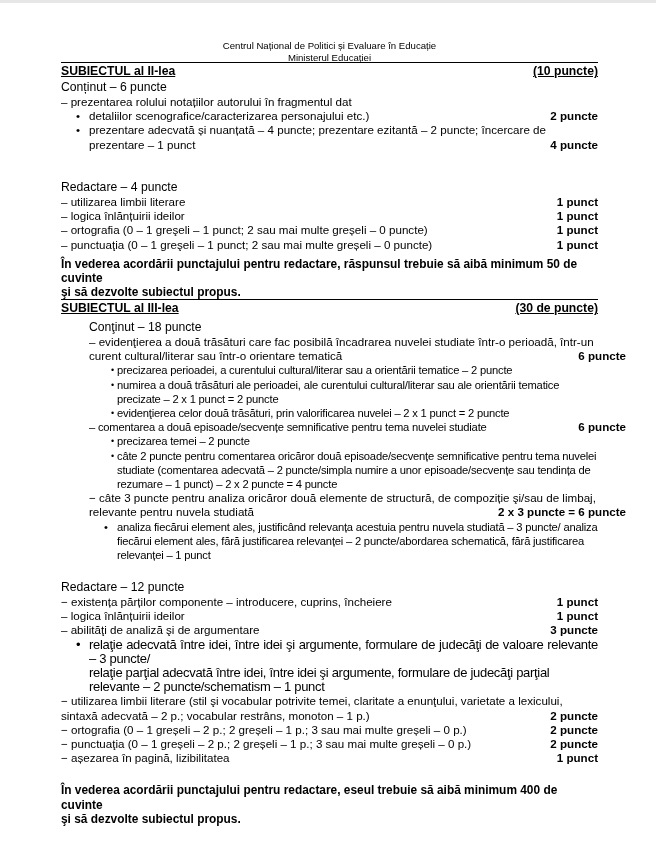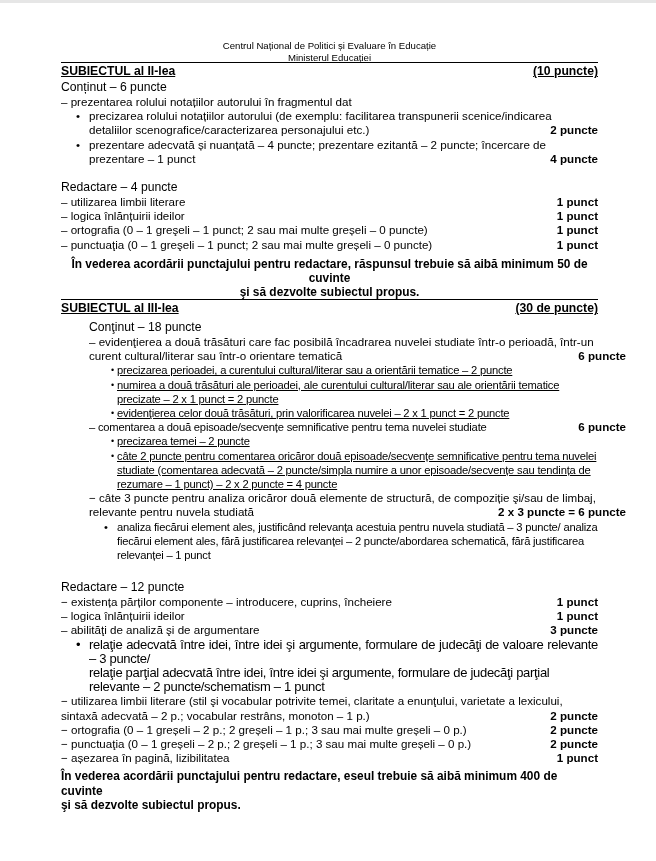--- a/index.html
+++ b/index.html
@@ -11,21 +11,21 @@
   .subj { position: absolute; left: 0; width: 537px; font-weight: bold; font-size: 12.2px;
           border-top: 1.5px solid #000; padding-top: 1px; display: flex; justify-content: space-between; }
   .subj span { text-decoration: underline; }
   .blk { position: absolute; left: 0; width: 537px; }
   .h { font-weight: normal; font-size: 12.2px; line-height: 15px; }
   .row { display: flex; justify-content: space-between; }
   .row .pts { font-weight: bold; white-space: nowrap; padding-left: 8px; }
   .just { text-align: justify; }
   .bul { position: relative; padding-left: 28px; }
   .bul::before { content: "•"; position: absolute; left: 15px; }
-  .bul2 { position: relative; padding-left: 28px; text-decoration: underline; }
+  .bul2 { position: relative; padding-left: 28px; }
   .bul2::before { content: "•"; position: absolute; left: 22px; font-size: 9px; }
   .cond { font-size: 11.2px; letter-spacing: -0.2px; }
   .bold { font-weight: bold; }
 </style>
 </head>
 <body>
 
 <div class="topbar"></div>
 
 <div class="page">
@@ -37,21 +37,20 @@
 
   <div class="subj" style="top:62px;">
     <span>SUBIECTUL al II-lea</span>
     <span>(10 puncte)</span>
   </div>
 
   <div class="blk" style="top:80px;">
     <div class="h">Conținut – 6 puncte</div>
     <div>–  prezentarea rolului notațiilor autorului în fragmentul dat</div>
     <div class="bul just">
-      <div>precizarea rolului notațiilor autorului (de exemplu: facilitarea transpunerii scenice/indicarea</div>
       <div class="row">
           <span>detaliilor scenografice/caracterizarea personajului etc.)</span>
           <span class="pts">2 puncte</span>
         </div>
     </div>
     <div class="bul just">
       <div>prezentare adecvată și nuanțată – 4 puncte; prezentare ezitantă – 2 puncte; încercare de</div>
       <div class="row">
           <span>prezentare – 1 punct</span>
           <span class="pts">4 puncte</span>
@@ -70,21 +69,21 @@
         <span class="pts">1 punct</span>
       </div>
     <div class="row">
         <span>– ortografia (0 – 1 greşeli – 1 punct; 2 sau mai multe greșeli – 0 puncte)</span>
         <span class="pts">1 punct</span>
       </div>
     <div class="row">
         <span>– punctuaţia (0 – 1 greşeli – 1 punct; 2 sau mai multe greșeli – 0 puncte)</span>
         <span class="pts">1 punct</span>
       </div>
-    <div class="bold" style="margin-top:5px;font-size:11.9px;text-align:center;">
+    <div class="bold" style="margin-top:5px;font-size:11.9px;">
       <div>În vederea acordării punctajului pentru redactare, răspunsul trebuie să aibă minimum 50 de cuvinte</div>
       <div>şi să dezvolte subiectul propus.</div>
     </div>
   </div>
 
   <div class="subj" style="top:299px;text-align:right;">
     <span>SUBIECTUL al III-lea</span>
     <span>(30 de puncte)</span>
   </div>
 
@@ -158,19 +157,19 @@
         <span class="pts">2 puncte</span>
       </div>
     <div class="row">
         <span>− punctuaţia (0 – 1 greșeli – 2 p.; 2 greșeli – 1 p.; 3 sau mai multe greșeli – 0 p.)</span>
         <span class="pts">2 puncte</span>
       </div>
     <div class="row">
         <span>− așezarea în pagină, lizibilitatea</span>
         <span class="pts">1 punct</span>
       </div>
-    <div class="bold" style="margin-top:4px;font-size:11.9px;">
+    <div class="bold" style="margin-top:18px;font-size:11.9px;">
       <div>În vederea acordării punctajului pentru redactare, eseul trebuie să aibă minimum 400 de cuvinte</div>
       <div>şi să dezvolte subiectul propus.</div>
     </div>
   </div>
 
 </div>
 
 </body></html>

